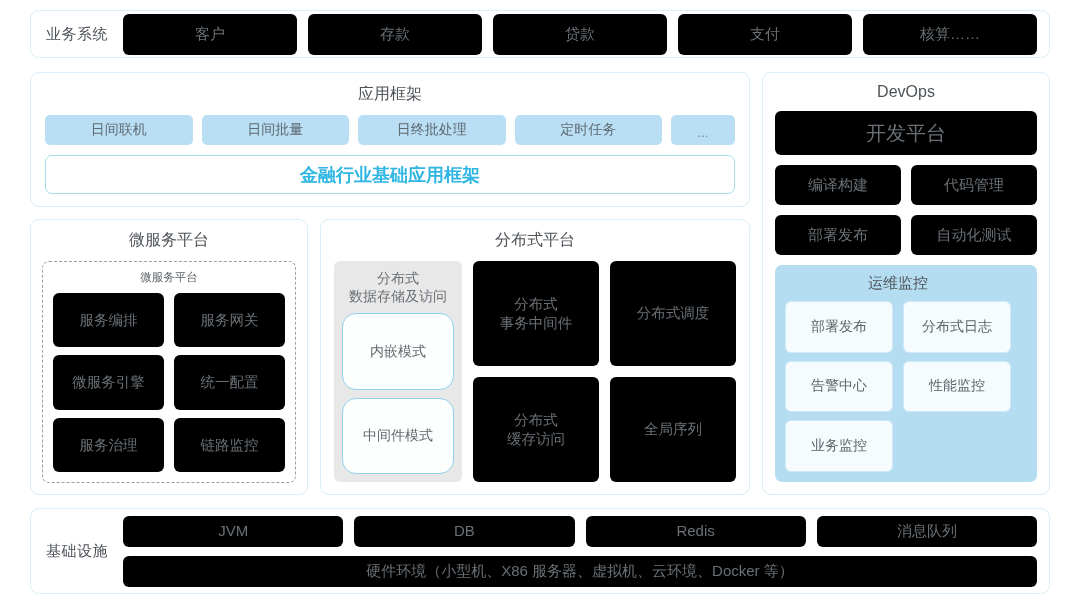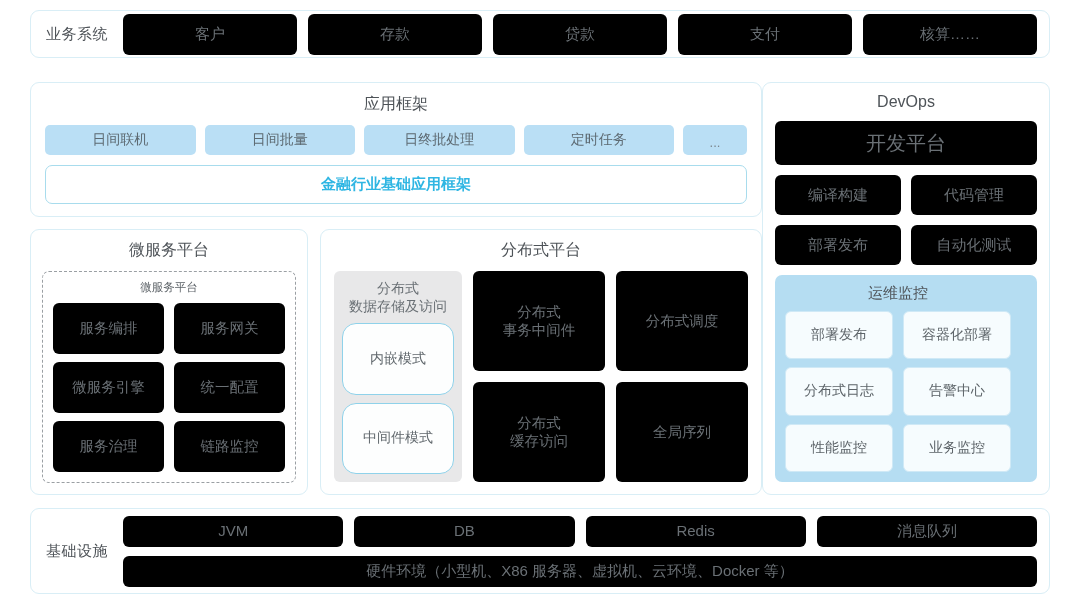--- a/index.html
+++ b/index.html
@@ -95,21 +95,22 @@
   }
   .row-business .chip {
     flex: 1;
     height: 41px;
     font-size: 15px;
   }
 
   
   .band-middle {
     display: flex;
-    margin-top: 24px;
+    gap: 12px;
+    margin-top: 14px;
     flex: 1 1 auto;
     min-height: 0;
   }
   .col-left {
     flex: 1 1 auto;
     display: flex;
     flex-direction: column;
     gap: 12px;
     min-width: 0;
   }
@@ -151,21 +152,21 @@
     align-items: flex-end;
     padding-bottom: 5px;
   }
   .framework-bar {
     height: 37px;
     border: 1.3px solid #a8dced;
     border-radius: 7px;
     display: flex;
     align-items: center;
     justify-content: center;
-    font-size: 15px;
+    font-size: 18px;
     font-weight: bold;
     background: #ffffff;
     color: #2fb6e3;
   }
 
   
   .lower-middle {
     display: flex;
     gap: 12px;
     flex: 1 1 auto;
@@ -424,21 +425,20 @@
         <div class="devops-grid2">
           <div class="chip">编译构建</div>
           <div class="chip">代码管理</div>
           <div class="chip">部署发布</div>
           <div class="chip">自动化测试</div>
         </div>
         <div class="ops-monitor">
           <div class="ops-title">运维监控</div>
           <div class="ops-grid">
             <div class="ops-chip">部署发布</div>
-            <div class="ops-chip">容器化部署</div>
             <div class="ops-chip">分布式日志</div>
             <div class="ops-chip">告警中心</div>
             <div class="ops-chip">性能监控</div>
             <div class="ops-chip">业务监控</div>
           </div>
         </div>
       </div>
     </div>
 
   </div>

